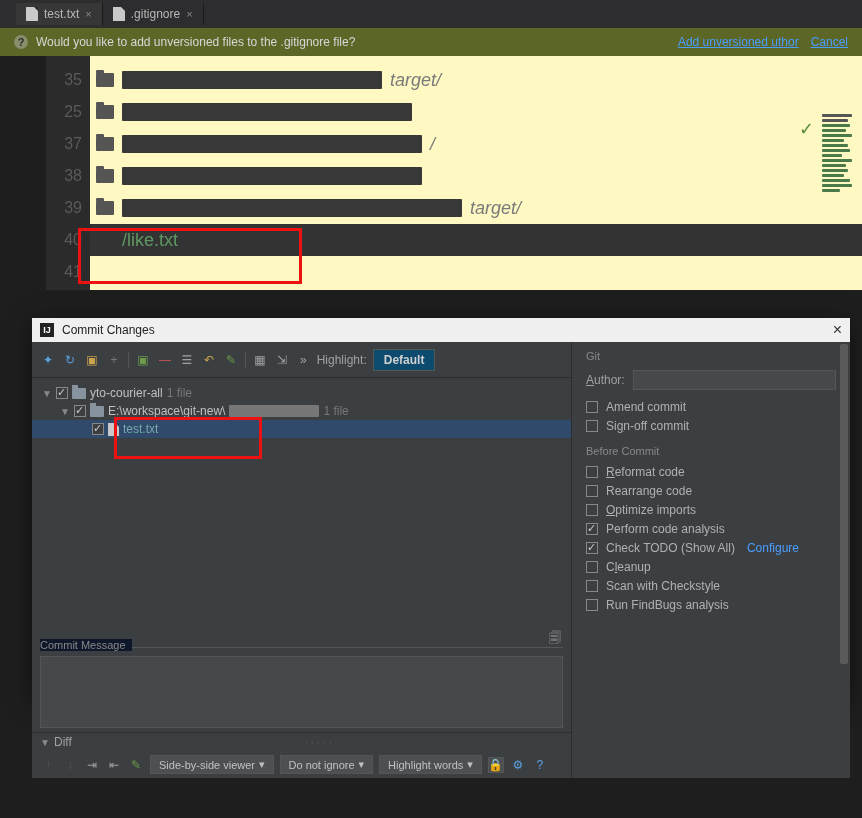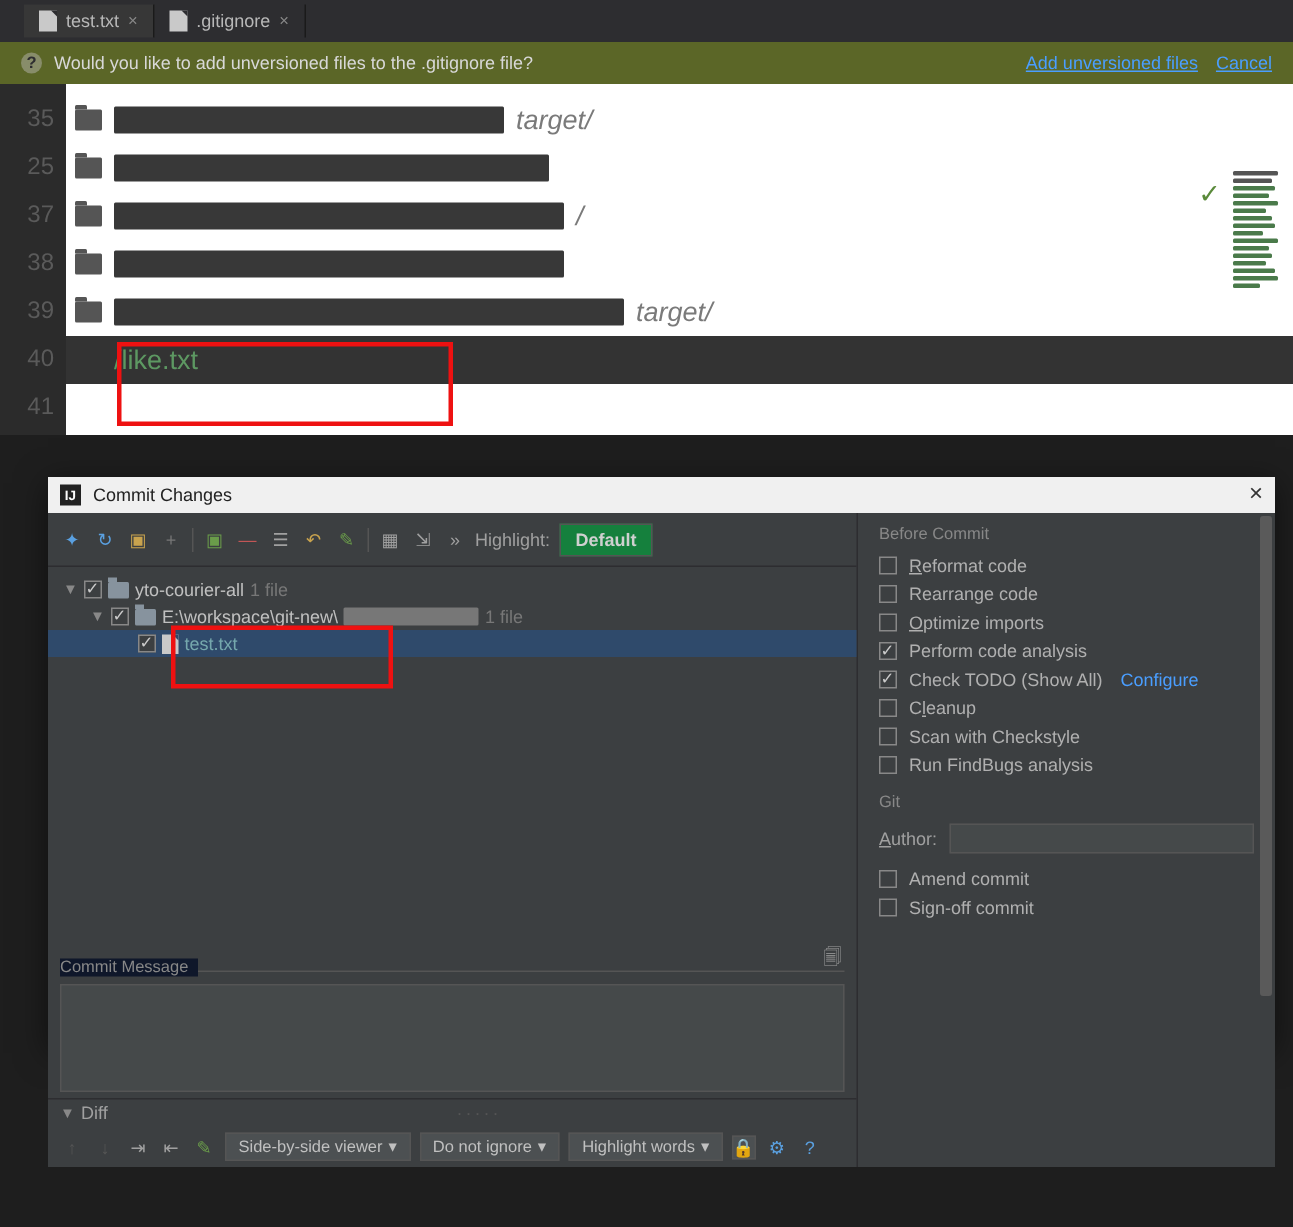--- a/index.html
+++ b/index.html
@@ -14,21 +14,21 @@
 .file-icon::after { content:''; position:absolute; top:0; right:0; border-top:4px solid #2d2d30; border-left:4px solid transparent; }
 
 
 .banner { display:flex; align-items:center; background:#5b6627; height:28px; padding:0 14px; color:#d8d8d8; font-size:12px; justify-content:space-between; }
 .banner-left { display:flex; align-items:center; gap:8px; }
 .qmark { width:14px; height:14px; border-radius:50%; background:#888d6a; color:#2d2d30; font-size:11px; text-align:center; line-height:14px; font-weight:bold; }
 .banner-links { display:flex; gap:12px; }
 .banner-links span { color:#4a9eff; text-decoration:underline; cursor:pointer; }
 
 
-.editor { display:flex; background:#ffffff; height:234px; position:relative; }
+.editor { display:flex; background:#fef9c3; height:234px; position:relative;margin-left:46px; }
 .gutter { width:44px; background:#2b2b2b; color:#5a5a5a; font-family:Consolas,monospace; font-size:16px; text-align:right; padding-right:8px; padding-top:8px; line-height:32px; }
 .code { flex:1; padding-top:8px; font-family:Consolas,monospace; font-size:18px; font-style:italic; color:#808080; line-height:32px; position:relative; }
 .code-line { display:flex; align-items:center; gap:8px; height:32px; padding-left:4px; }
 .folder-icon { width:18px; height:14px; background:#555; border-radius:1px; position:relative; margin-left:2px; }
 .folder-icon::before { content:''; position:absolute; top:-3px; left:0; width:8px; height:3px; background:#555; border-radius:1px 1px 0 0; }
 .blur { background:#383838; border-radius:1px; display:inline-block; height:18px; }
 .code-text { color:#7a7a7a; font-style:italic; }
 .highlight-box { position:absolute; border:3px solid #e11; pointer-events:none; }
 .hb1 { left:78px; top:228px; width:224px; height:56px; }
 .line40 { background:#333333; }
@@ -43,21 +43,21 @@
 .dialog-title { display:flex; align-items:center; justify-content:space-between; background:#f0f0f0; height:24px; padding:0 8px; color:#222; font-size:12px; }
 .title-left { display:flex; align-items:center; gap:8px; }
 .ij-icon { width:14px; height:14px; background:#222; color:#fff; font-size:9px; font-weight:bold; text-align:center; line-height:14px; }
 .close-dialog { font-size:16px; cursor:pointer; color:#333; }
 .dialog-body { display:flex; height:436px; background:#3c3f41; }
 .filetree-pane { width:540px; background:#3c3f41; border-right:1px solid #2d2d30; position:relative; display:flex; flex-direction:column; }
 .toolbar { display:flex; align-items:center; gap:6px; padding:6px 8px; border-bottom:1px solid #2d2d30; height:36px; }
 .tb-icon { width:16px; height:16px; display:flex; align-items:center; justify-content:center; color:#a0a0a0; font-size:12px; cursor:pointer; }
 .tb-sep { width:1px; height:16px; background:#555; }
 .changelist-label { color:#a0a0a0; font-size:12px; margin-left:4px; }
-.changelist-btn { background:#15803d; border:1px solid #555; color:#d0d0d0; padding:3px 10px; font-size:12px; font-weight:bold; cursor:pointer; }
+.changelist-btn { background:#0c4a6e; border:1px solid #555; color:#d0d0d0; padding:3px 10px; font-size:12px; font-weight:bold; cursor:pointer; }
 .tree { padding:6px 0; flex:0 0 auto; }
 .tree-row { display:flex; align-items:center; gap:4px; padding:2px 10px; color:#c0c0c0; font-size:12px; }
 .tree-row.sel { background:#2f4a6b; }
 .arrow { width:10px; color:#888; font-size:10px; }
 .chk { width:12px; height:12px; border:1px solid #888; background:#3c3f41; position:relative; }
 .chk.on::after { content:'✓'; position:absolute; top:-2px; left:0; color:#ccc; font-size:11px; }
 .dir-icon { width:14px; height:11px; background:#87939e; border-radius:1px; position:relative; }
 .dir-icon::before { content:''; position:absolute; top:-3px; left:0; width:6px; height:3px; background:#87939e; }
 .txt-icon { width:11px; height:13px; background:#c9c9c9; position:relative; }
 .txt-icon::after { content:''; position:absolute; top:0; right:0; border-top:4px solid #2f4a6b; border-left:4px solid transparent; }
@@ -100,21 +100,21 @@
     <span class="close-x">×</span>
   </div>
 </div>
 
 <div class="banner">
   <div class="banner-left">
     <span class="qmark">?</span>
     <span>Would you like to add unversioned files to the .gitignore file?</span>
   </div>
   <div class="banner-links">
-    <span>Add unversioned files</span>
+    <span>Add unversioned uthor</span>
     <span>Cancel</span>
   </div>
 </div>
 
 <div class="editor">
   <div class="gutter">
     <div>35</div>
     <div>25</div>
     <div>37</div>
     <div>38</div>
@@ -257,68 +257,68 @@
             <span>▾</span>
           </button>
         <span class="tb-icon" style="background:#4c5052;border:1px solid #555;padding:2px">🔒</span>
         <span class="tb-icon" style="color:#5aa0e0">⚙</span>
         <span class="tb-icon" style="color:#5aa0e0">?</span>
       </div>
     </div>
 
     <div class="options-pane">
       <div class="fieldset">
-        <div class="fieldset-title">Before Commit</div>
-        <div class="opt-row">
-            <span class="chk"></span>
-            <span><span class="underline-char">R</span>eformat code</span>
-          </div>
-        <div class="opt-row">
-            <span class="chk"></span>
-            <span>Rearrange code</span>
-          </div>
-        <div class="opt-row">
-            <span class="chk"></span>
-            <span><span class="underline-char">O</span>ptimize imports</span>
-          </div>
-        <div class="opt-row">
-            <span class="chk on"></span>
-            <span>Perform code analysis</span>
-          </div>
-        <div class="opt-row">
-            <span class="chk on"></span>
-            <span>Check TODO (Show All)</span>
-            <span class="configure-link">Configure</span>
-          </div>
-        <div class="opt-row">
-            <span class="chk"></span>
-            <span>C<span class="underline-char">l</span>eanup</span>
-          </div>
-        <div class="opt-row">
-            <span class="chk"></span>
-            <span>Scan with Checkstyle</span>
-          </div>
-        <div class="opt-row">
-            <span class="chk"></span>
-            <span>Run FindBugs analysis</span>
-          </div>
-      </div>
-      <div class="fieldset">
         <div class="fieldset-title">Git</div>
         <div class="author-row">
           <span><span class="underline-char">A</span>uthor:</span>
           <input type="text" style="">
         </div>
         <div class="opt-row">
             <span class="chk"></span>
             <span>Amend commit</span>
           </div>
         <div class="opt-row">
             <span class="chk"></span>
             <span>Si<span class="underline-char">g</span>n-off commit</span>
           </div>
       </div>
+      <div class="fieldset">
+        <div class="fieldset-title">Before Commit</div>
+        <div class="opt-row">
+            <span class="chk"></span>
+            <span><span class="underline-char">R</span>eformat code</span>
+          </div>
+        <div class="opt-row">
+            <span class="chk"></span>
+            <span>Rearrange code</span>
+          </div>
+        <div class="opt-row">
+            <span class="chk"></span>
+            <span><span class="underline-char">O</span>ptimize imports</span>
+          </div>
+        <div class="opt-row">
+            <span class="chk on"></span>
+            <span>Perform code analysis</span>
+          </div>
+        <div class="opt-row">
+            <span class="chk on"></span>
+            <span>Check TODO (Show All)</span>
+            <span class="configure-link">Configure</span>
+          </div>
+        <div class="opt-row">
+            <span class="chk"></span>
+            <span>C<span class="underline-char">l</span>eanup</span>
+          </div>
+        <div class="opt-row">
+            <span class="chk"></span>
+            <span>Scan with Checkstyle</span>
+          </div>
+        <div class="opt-row">
+            <span class="chk"></span>
+            <span>Run FindBugs analysis</span>
+          </div>
+      </div>
     </div>
   </div>
   <div class="scrollbar-v">
       <div class="scrollbar-thumb"></div>
     </div>
 </div>
 
 </body></html>

